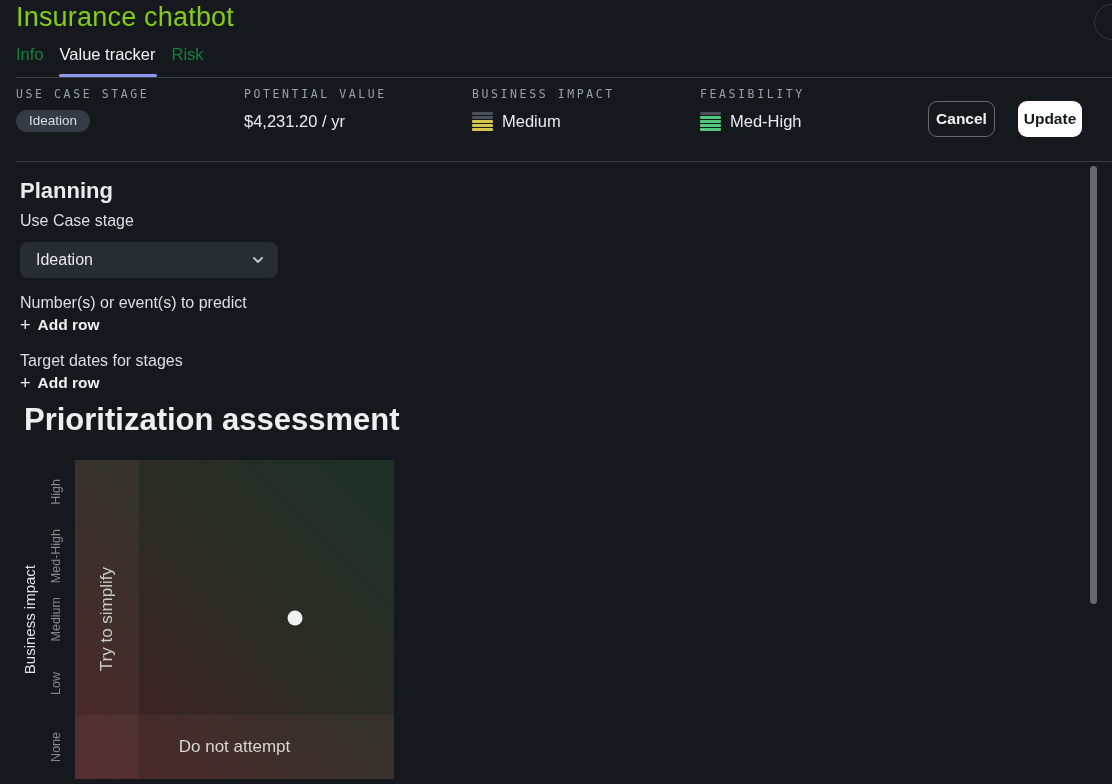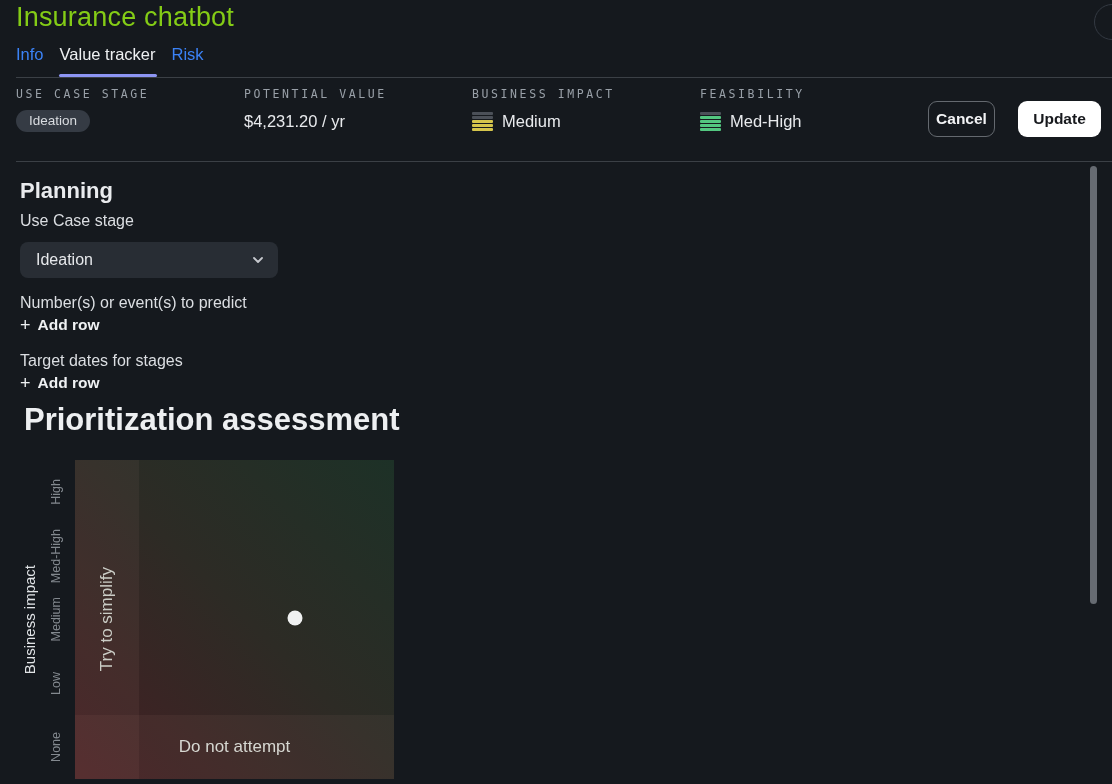--- a/index.html
+++ b/index.html
@@ -15,21 +15,21 @@
   .page-title {
     position:absolute; left:16px; top:2px;
     font-size:27px; font-weight:400; letter-spacing:.2px; color:#84cc16;
   }
   .tabs {
     position:absolute; left:16px; top:45px;
     display:flex; gap:16px;
   }
   .tab {
     position:relative; font-size:16.5px; line-height:19px; font-weight:500;
-    color:#3b82f6; padding-bottom:13px; cursor:pointer;
+    color:#15803d; padding-bottom:13px; cursor:pointer;
   }
   .tab.active { color:#eef0f2; }
   .tab.active::after {
     content:""; position:absolute; left:-1px; right:-1px; bottom:0;
     height:3px; border-radius:3px; background:#8d95f3;
   }
   .divider { position:absolute; left:16px; right:0; height:1px; background:#3b4046; }
   .divider.d1 { top:77px; }
   .divider.d2 { top:161px; }
 
@@ -64,21 +64,21 @@
     position:absolute; top:101px; height:36px; border-radius:9px;
     font-family:"Liberation Sans", sans-serif;
     font-size:15.5px; font-weight:600; cursor:pointer;
     display:flex; align-items:center; justify-content:center;
   }
   .btn-cancel {
     left:928px; width:67px;
     background:transparent; border:1px solid #64696f; color:#f2f3f5;
   }
   .btn-update {
-    left:1018px; width:83px;
+    left:1018px; width:64px;
     background:#ffffff; border:none; color:#17191d;
   }
 
   
   .scroll-thumb {
     position:absolute; left:1090px; top:166px; width:7px; height:438px;
     background:#666b72; border-radius:4px;
   }
 
   

